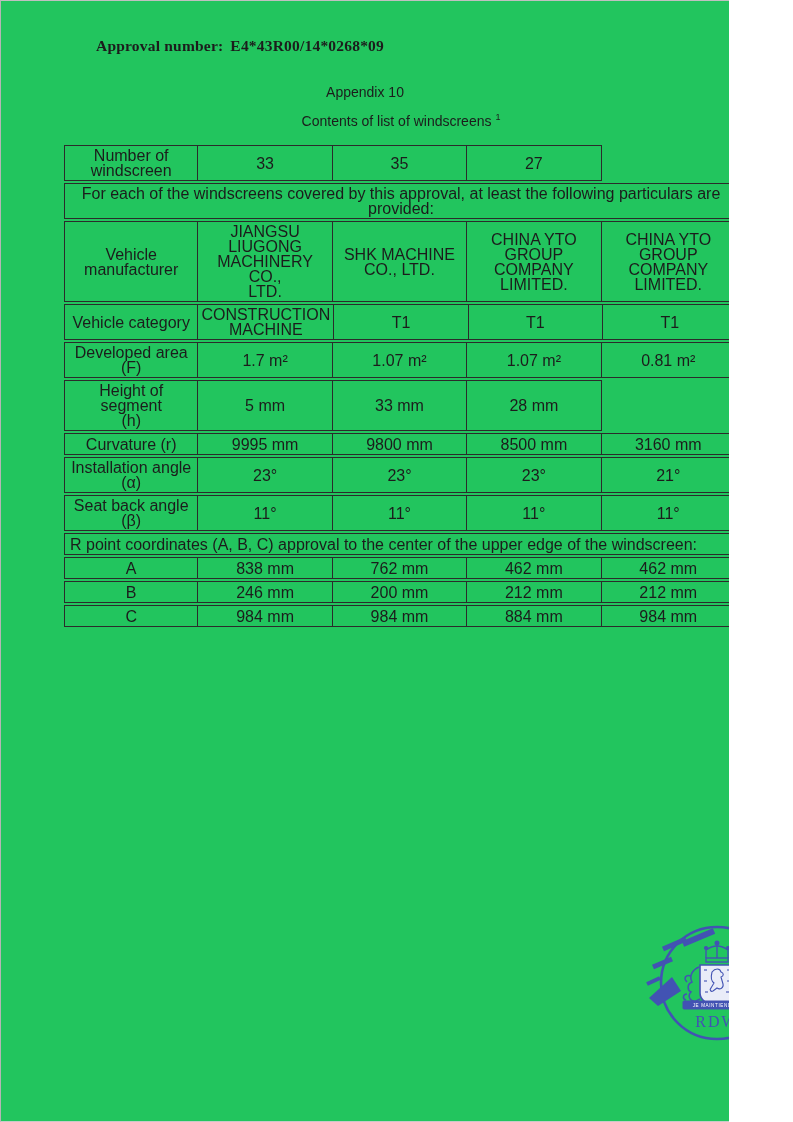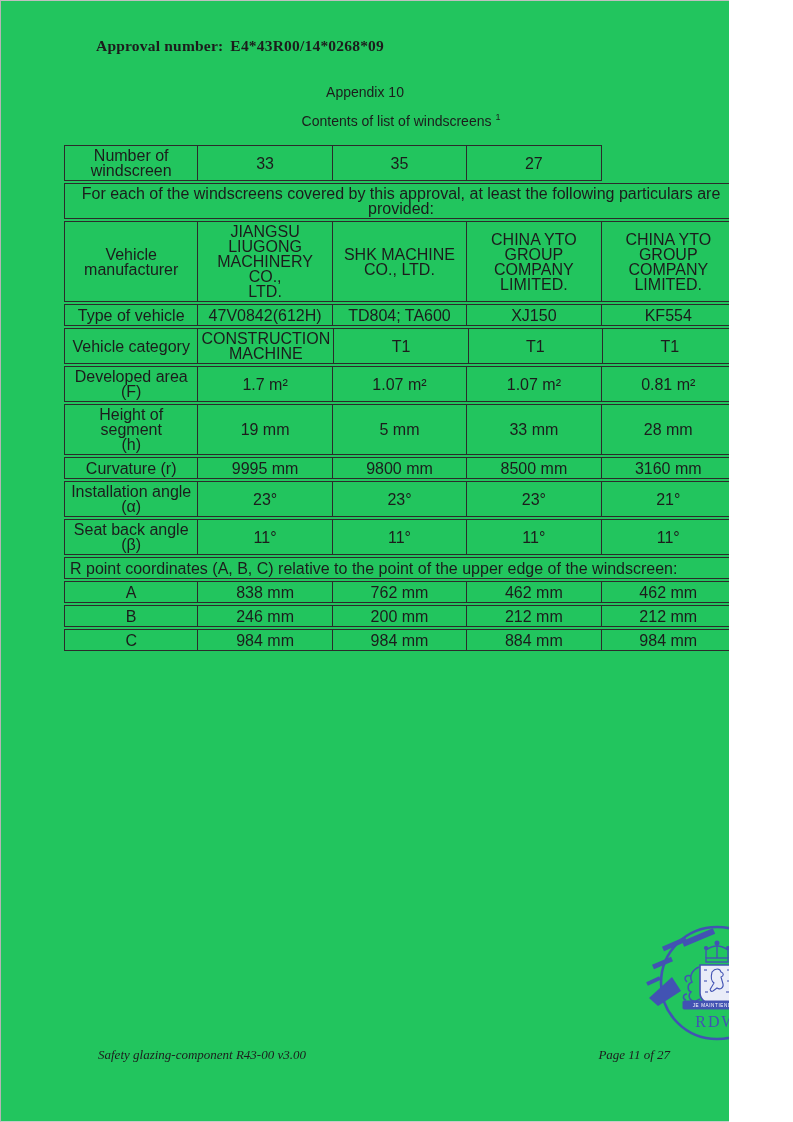--- a/index.html
+++ b/index.html
@@ -98,27 +98,20 @@
       <div class="cell">CHINA YTO
 GROUP
 COMPANY
 LIMITED.</div>
       <div class="cell">CHINA YTO
 GROUP
 COMPANY
 LIMITED.</div>
     </div>
 
-    <div class="trow">
-      <div class="cell">Type of vehicle</div>
-      <div class="cell">47V0842(612H)</div>
-      <div class="cell">TD804; TA600</div>
-      <div class="cell">XJ150</div>
-      <div class="cell">KF554</div>
-    </div>
 
     <div class="trow">
       <div class="cell">Vehicle category</div>
       <div class="cell">CONSTRUCTION
 MACHINE</div>
       <div class="cell">T1</div>
       <div class="cell">T1</div>
       <div class="cell">T1</div>
     </div>
 
@@ -126,21 +119,20 @@
       <div class="cell">Developed area (F)</div>
       <div class="cell">1.7 m²</div>
       <div class="cell">1.07 m²</div>
       <div class="cell">1.07 m²</div>
       <div class="cell">0.81 m²</div>
     </div>
 
     <div class="trow">
       <div class="cell">Height of segment
 (h)</div>
-      <div class="cell">19 mm</div>
       <div class="cell">5 mm</div>
       <div class="cell">33 mm</div>
       <div class="cell">28 mm</div>
     </div>
 
     <div class="trow">
       <div class="cell">Curvature (r)</div>
       <div class="cell">9995 mm</div>
       <div class="cell">9800 mm</div>
       <div class="cell">8500 mm</div>
@@ -158,21 +150,21 @@
 
     <div class="trow">
       <div class="cell">Seat back angle (β)</div>
       <div class="cell">11°</div>
       <div class="cell">11°</div>
       <div class="cell">11°</div>
       <div class="cell">11°</div>
     </div>
 
     <div class="trow">
-      <div class="cell full">R point coordinates (A, B, C) relative to the point of the upper edge of the windscreen:</div>
+      <div class="cell full">R point coordinates (A, B, C) approval to the center of the upper edge of the windscreen:</div>
     </div>
 
     <div class="trow">
       <div class="cell">A</div>
       <div class="cell">838 mm</div>
       <div class="cell">762 mm</div>
       <div class="cell">462 mm</div>
       <div class="cell">462 mm</div>
     </div>
 
@@ -232,18 +224,14 @@
       <path d="M102,55 c5,-2 8,2 4,6"></path>
       <path d="M106,73 c4,0 5,5 1,6"></path>
     </g>
 
     <rect x="42" y="80" width="68" height="8" rx="1" fill="#4253b3" stroke="#4253b3"></rect>
     <text x="76" y="86" text-anchor="middle" font-size="4.6" letter-spacing="0.6" fill="#ffffff" font-family="Liberation Sans, sans-serif">JE MAINTIENDRAI</text>
 
     <text x="76" y="106" text-anchor="middle" font-size="16" letter-spacing="2" fill="#4253b3" font-family="Liberation Serif, serif">RDW</text>
   </svg>
 
-  <div class="footer">
-    <span>Safety glazing-component R43-00 v3.00</span>
-    <span>Page 11 of 27</span>
-  </div>
 
 </div>
 
 </body></html>

